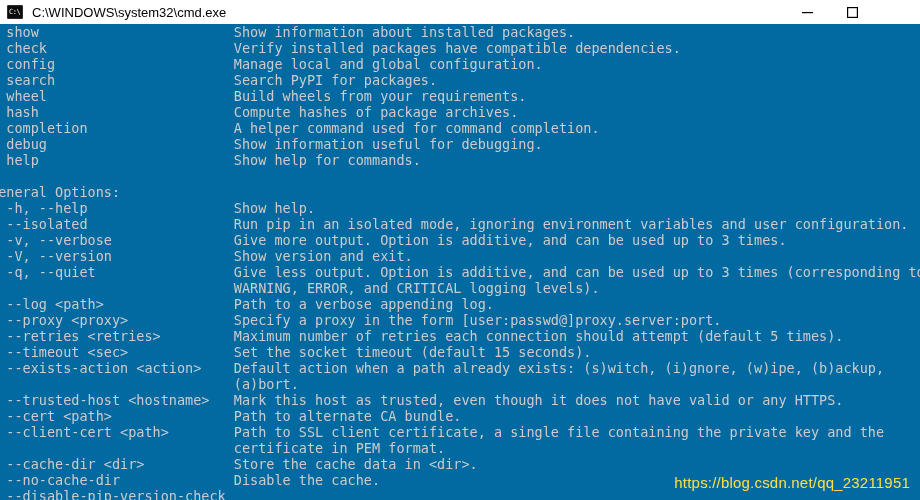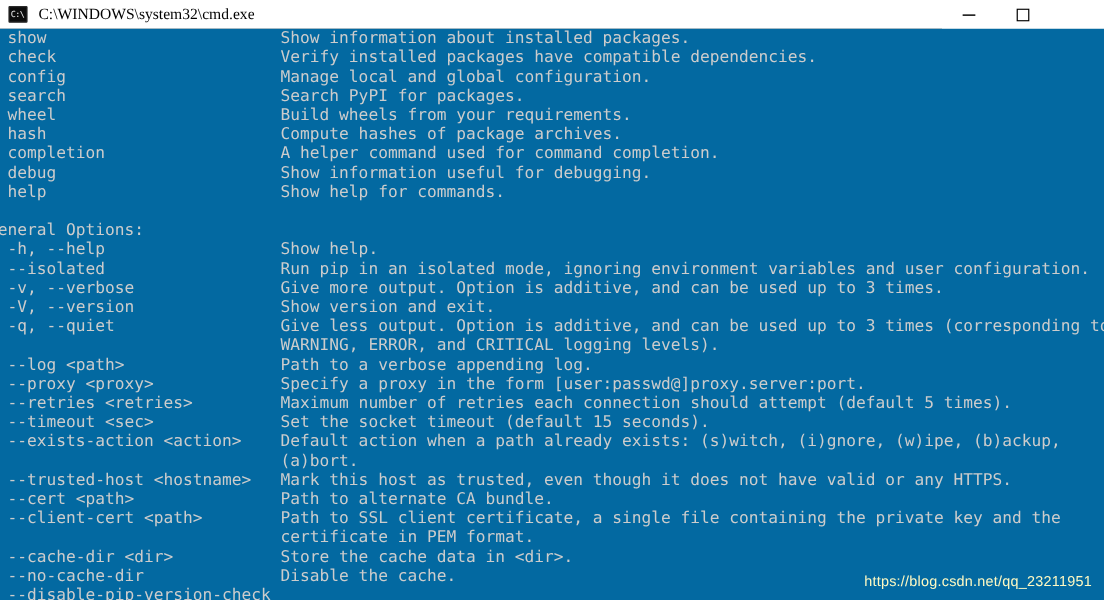--- a/index.html
+++ b/index.html
@@ -50,21 +50,21 @@
     left: 1px;
     top: 0px;
     font-family: "DejaVu Sans Mono", "Liberation Mono", monospace;
     font-size: 7px;
     line-height: 12px;
     color: #f2f2f2;
     letter-spacing: -0.5px;
     white-space: nowrap;
   }
   .title-text {
-    font-family: Liberation Serif, serif;
+    font-family: Liberation Sans, sans-serif;
     font-size: 13px;
     color: #000000;
     margin-left: 9px;
     white-space: nowrap;
     overflow: hidden;
     text-overflow: ellipsis;
   }
   .window-buttons {
     display: flex;
     align-items: center;
@@ -108,22 +108,22 @@
     height: 16px;
     white-space: pre;
   }
 
   
   .watermark {
     position: absolute;
     right: 10px;
     bottom: 9px;
     font-family: "Liberation Sans", sans-serif;
-    font-size: 12px;
-    color: #fef9c3;
+    font-size: 15px;
+    color: #fde047;
     letter-spacing: 0.2px;
     white-space: nowrap;
     pointer-events: none;
   }
 </style>
 </head>
 <body>
 
 <div id="app">
 

